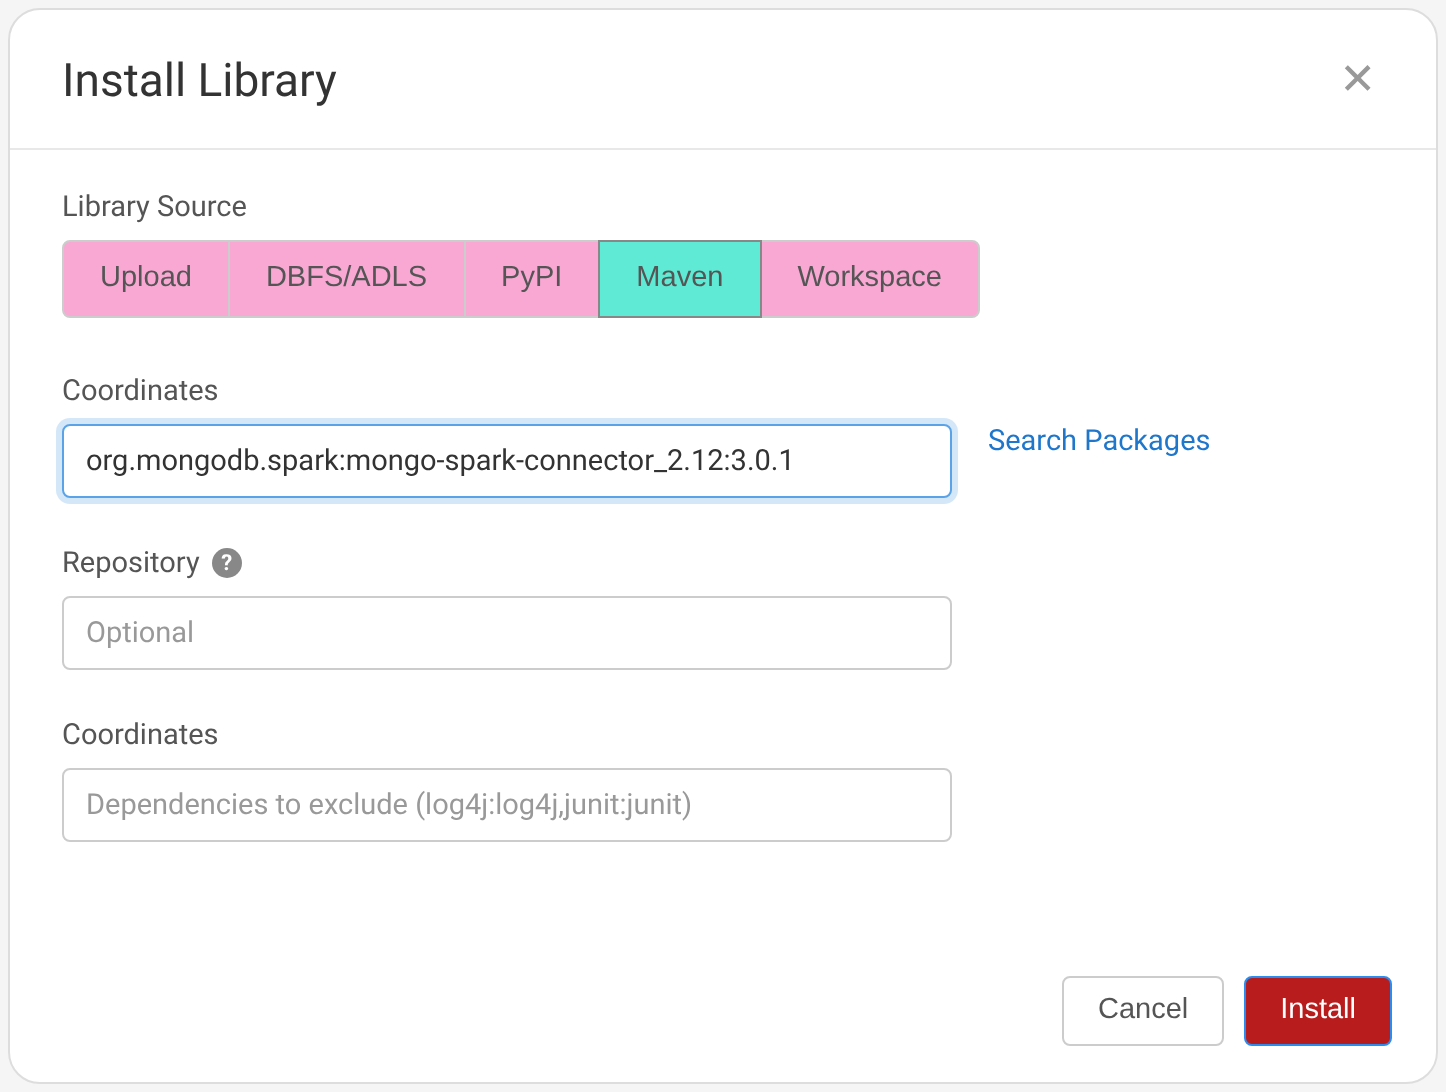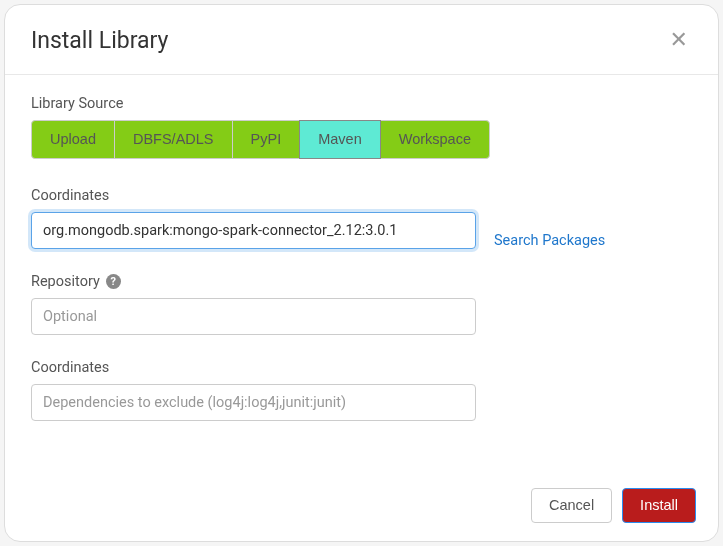--- a/index.html
+++ b/index.html
@@ -64,21 +64,21 @@
     justify-content: center;
     line-height: 1;
   }
   .btn-group {
     display: flex;
     margin-bottom: 28px;
   }
   .btn-group .seg-btn {
     padding: 10px 18px;
     border: 1px solid #ccc;
-    background: #84cc16;
+    background: #f9a8d4;
     font-size: 14.5px;
     color: #555;
     cursor: pointer;
     margin-left: -1px;
     line-height: 1.2;
   }
   .btn-group .seg-btn:first-child {
     margin-left: 0;
     border-top-left-radius: 4px;
     border-bottom-left-radius: 4px;
@@ -91,21 +91,21 @@
     background: #5eead4;
     border-color: #888;
     position: relative;
     z-index: 1;
   }
   .field-block {
     margin-bottom: 24px;
   }
   .row {
     display: flex;
-    align-items: flex-end;
+    align-items: flex-start;
     gap: 18px;
   }
   .text-input {
     width: 445px;
     padding: 9px 11px;
     font-size: 14.5px;
     border: 1px solid #ccc;
     border-radius: 4px;
     color: #333;
     outline: none;

